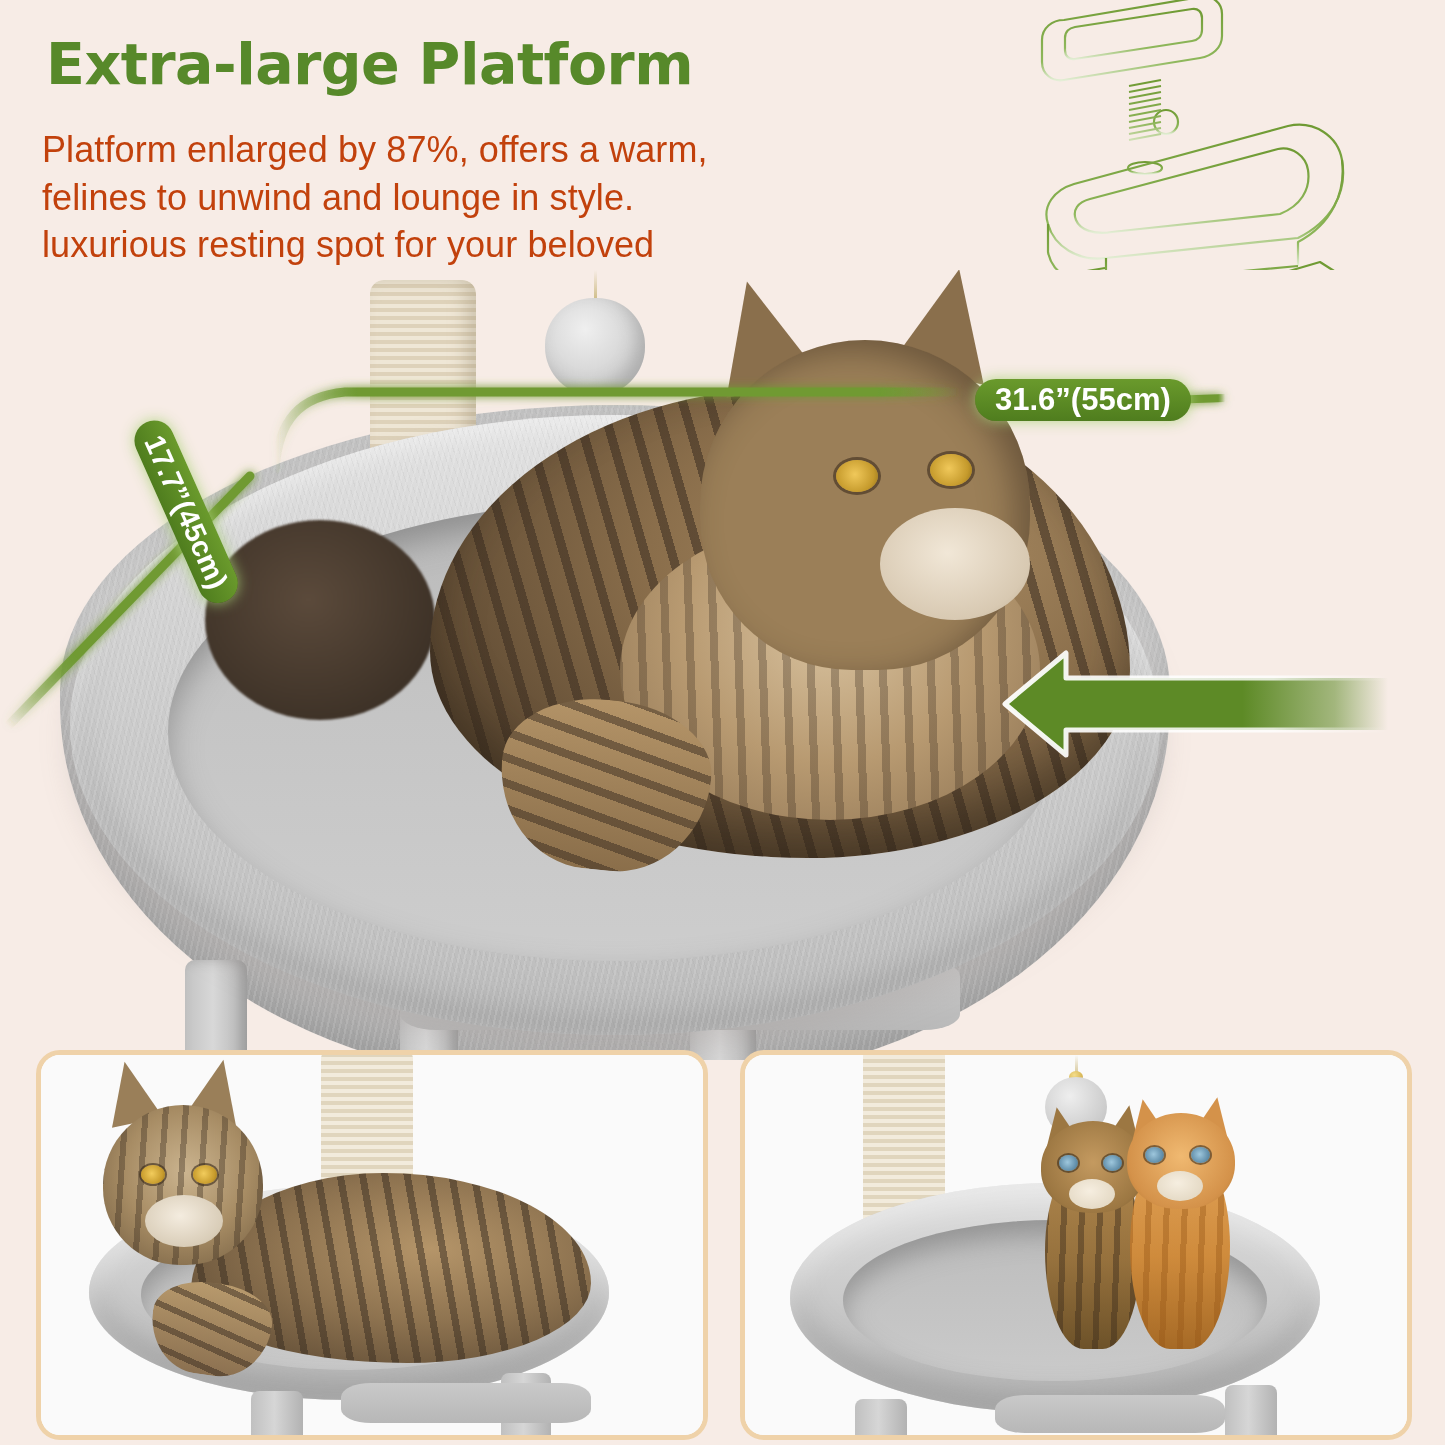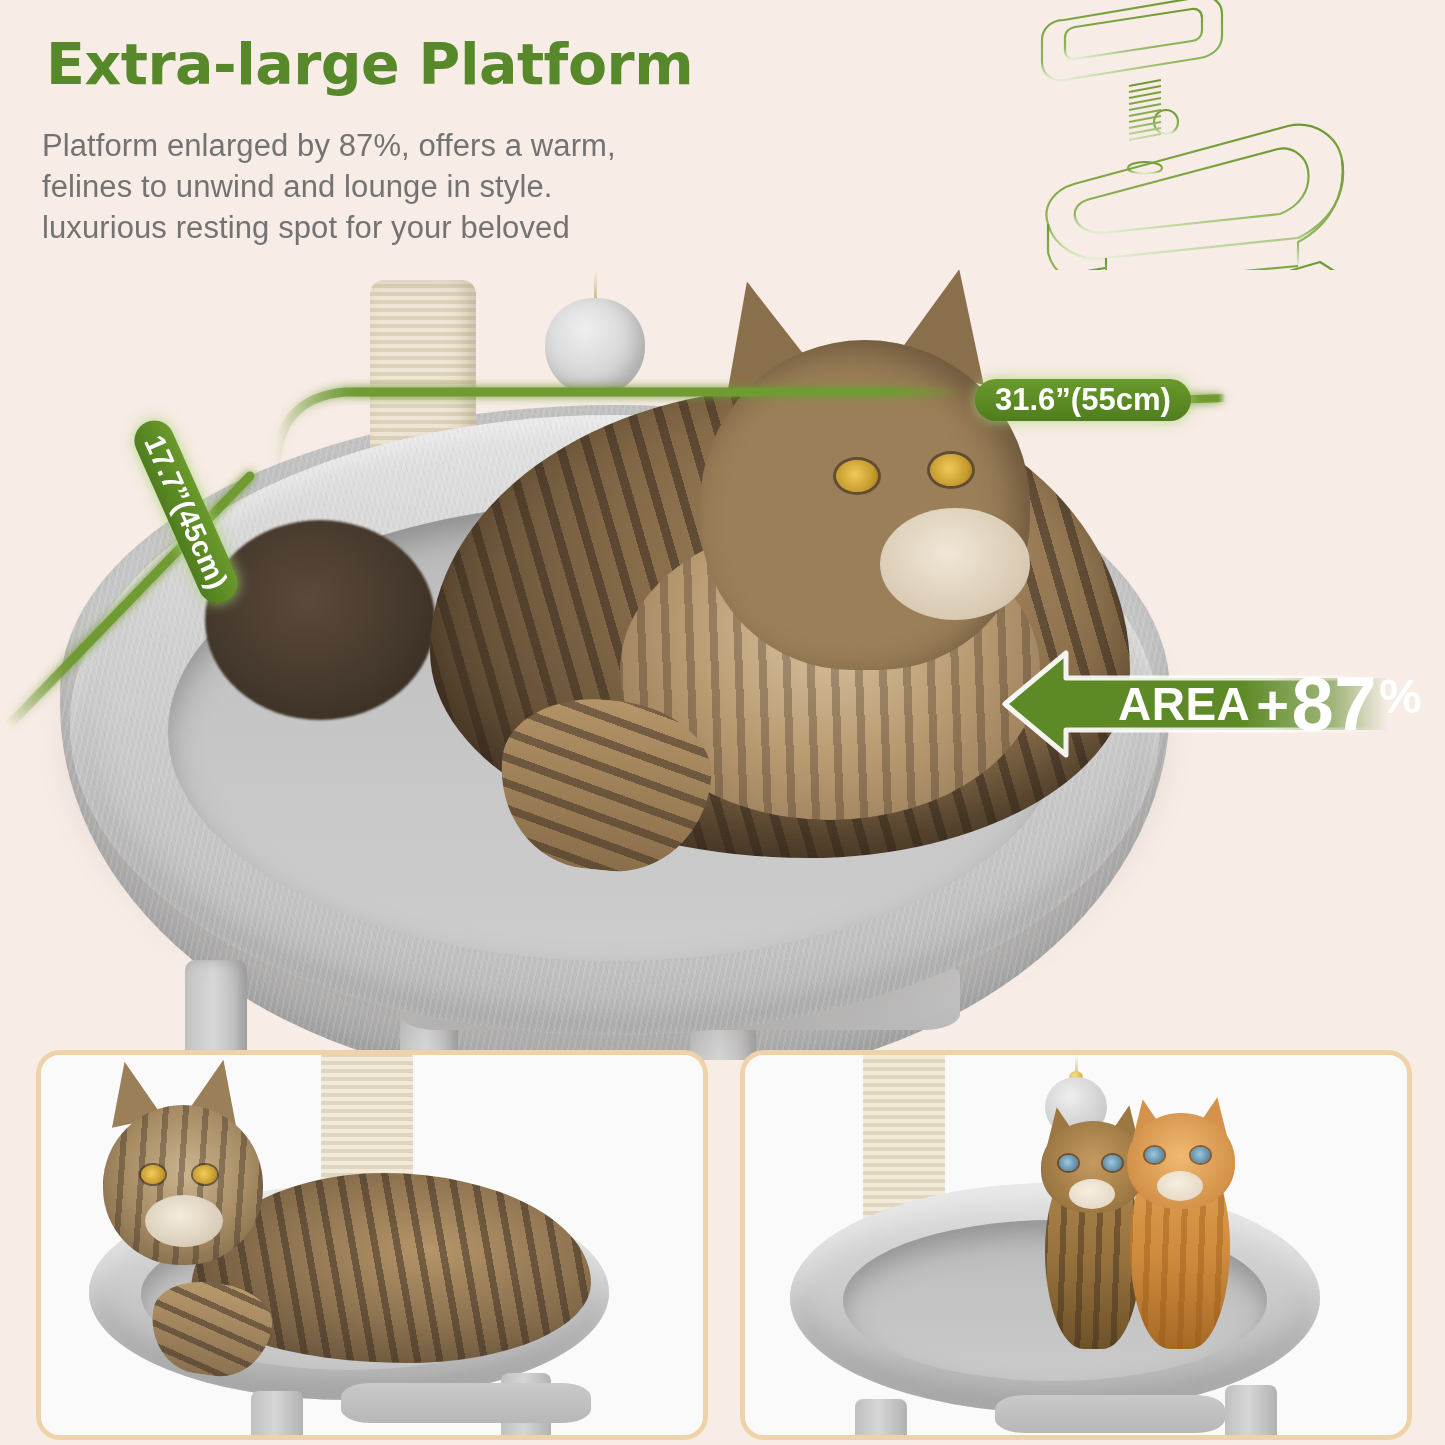--- a/index.html
+++ b/index.html
@@ -23,24 +23,24 @@
     font-family:"DejaVu Sans", sans-serif;
     font-weight:bold;
     font-size:57px;
     line-height:1.0;
     letter-spacing:-0.5px;
     color:#57892a;
   }
   .subcopy {
     position:absolute; left:42px; top:126px; width:920px;
     font-family:"Liberation Sans", sans-serif;
-    font-size:31px;
+    font-size:36px;
     line-height:1.32;
     letter-spacing:0.1px;
-    color:#737373;
+    color:#c2410c;
   }
   .subcopy span { display:block; white-space:nowrap; }
 
   
   .schematic {
     position:absolute; left:1020px; top:-6px; width:430px; height:400px;
     pointer-events:none;
   }
 
   
@@ -491,26 +491,20 @@
           <stop offset="100%" stop-color="#5d8a26" stop-opacity="0"></stop>
         </linearGradient>
         <linearGradient id="badgeStroke" x1="0" y1="0" x2="1" y2="0">
           <stop offset="0%" stop-color="#ffffff" stop-opacity=".95"></stop>
           <stop offset="70%" stop-color="#ffffff" stop-opacity=".8"></stop>
           <stop offset="100%" stop-color="#ffffff" stop-opacity="0"></stop>
         </linearGradient>
       </defs>
       <path d="M5 59 L66 8 L66 33 L388 33 L388 85 L66 85 L66 110 Z" fill="url(#badgeFade)" stroke="url(#badgeStroke)" stroke-width="5" stroke-linejoin="round"></path>
     </svg>
-    <div class="badge-label">
-      <span class="badge-area">AREA</span>
-      <span class="badge-plus">+</span>
-      <span class="badge-num">87</span>
-      <span class="badge-pct">%</span>
-    </div>
   </div>
 
   <div class="cards">
 
     <div class="card" id="card-left">
       <div class="card-inner">
         <div class="mini-post" style="left:280px;top:-6px;width:92px;height:150px;"></div>
         <div class="mini-bed" style="left:48px;top:130px;width:520px;height:215px;"></div>
         <div class="mini-leg" style="left:210px;top:336px;width:52px;height:58px;"></div>
         <div class="mini-leg" style="left:460px;top:318px;width:50px;height:76px;"></div>

